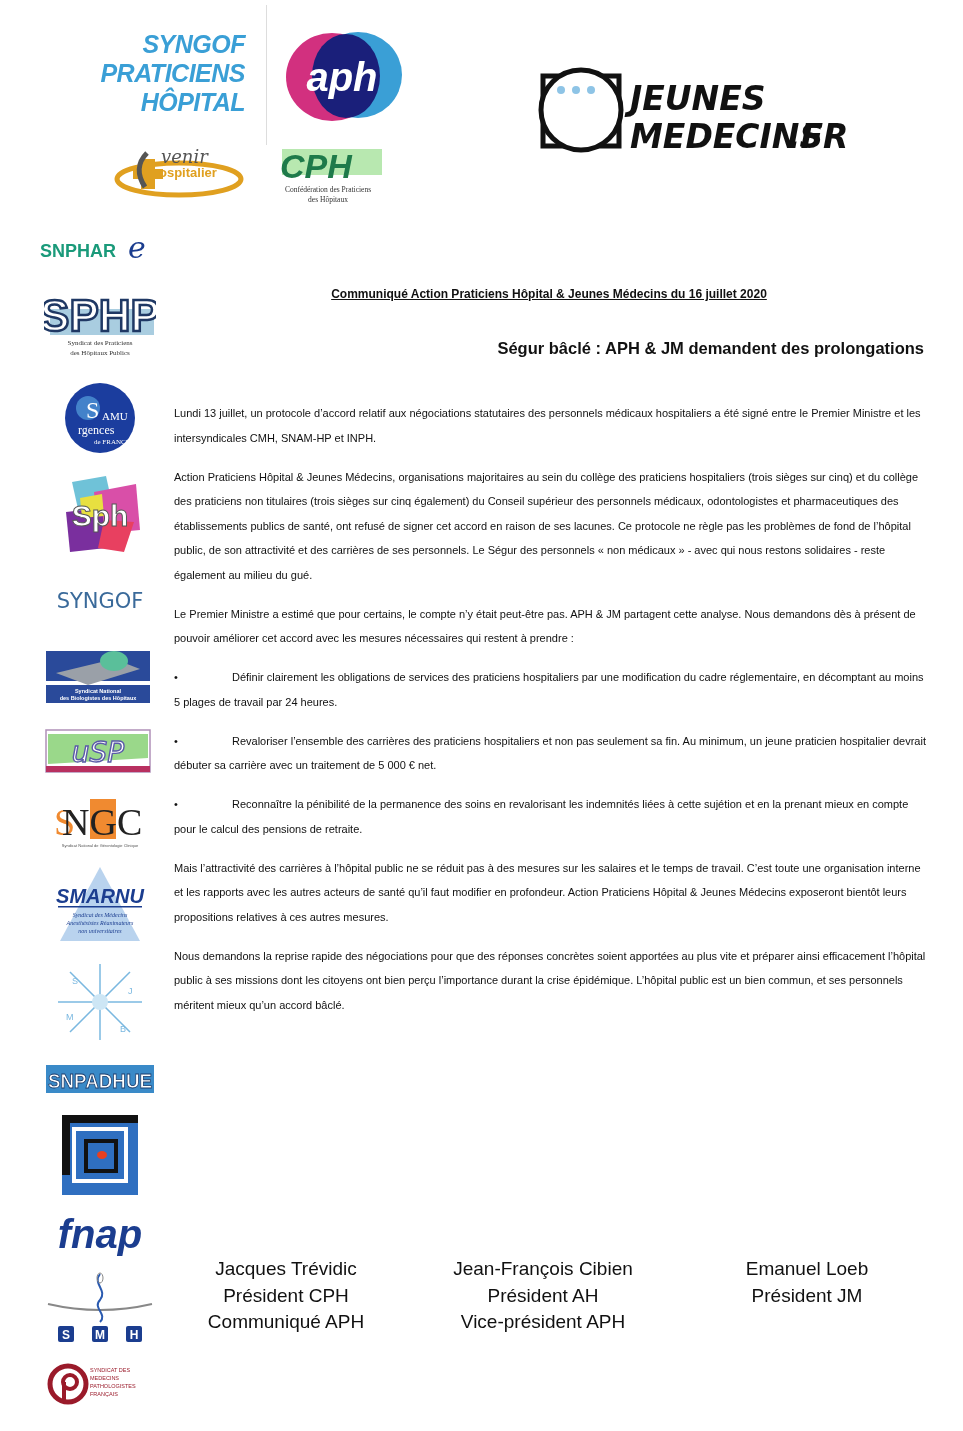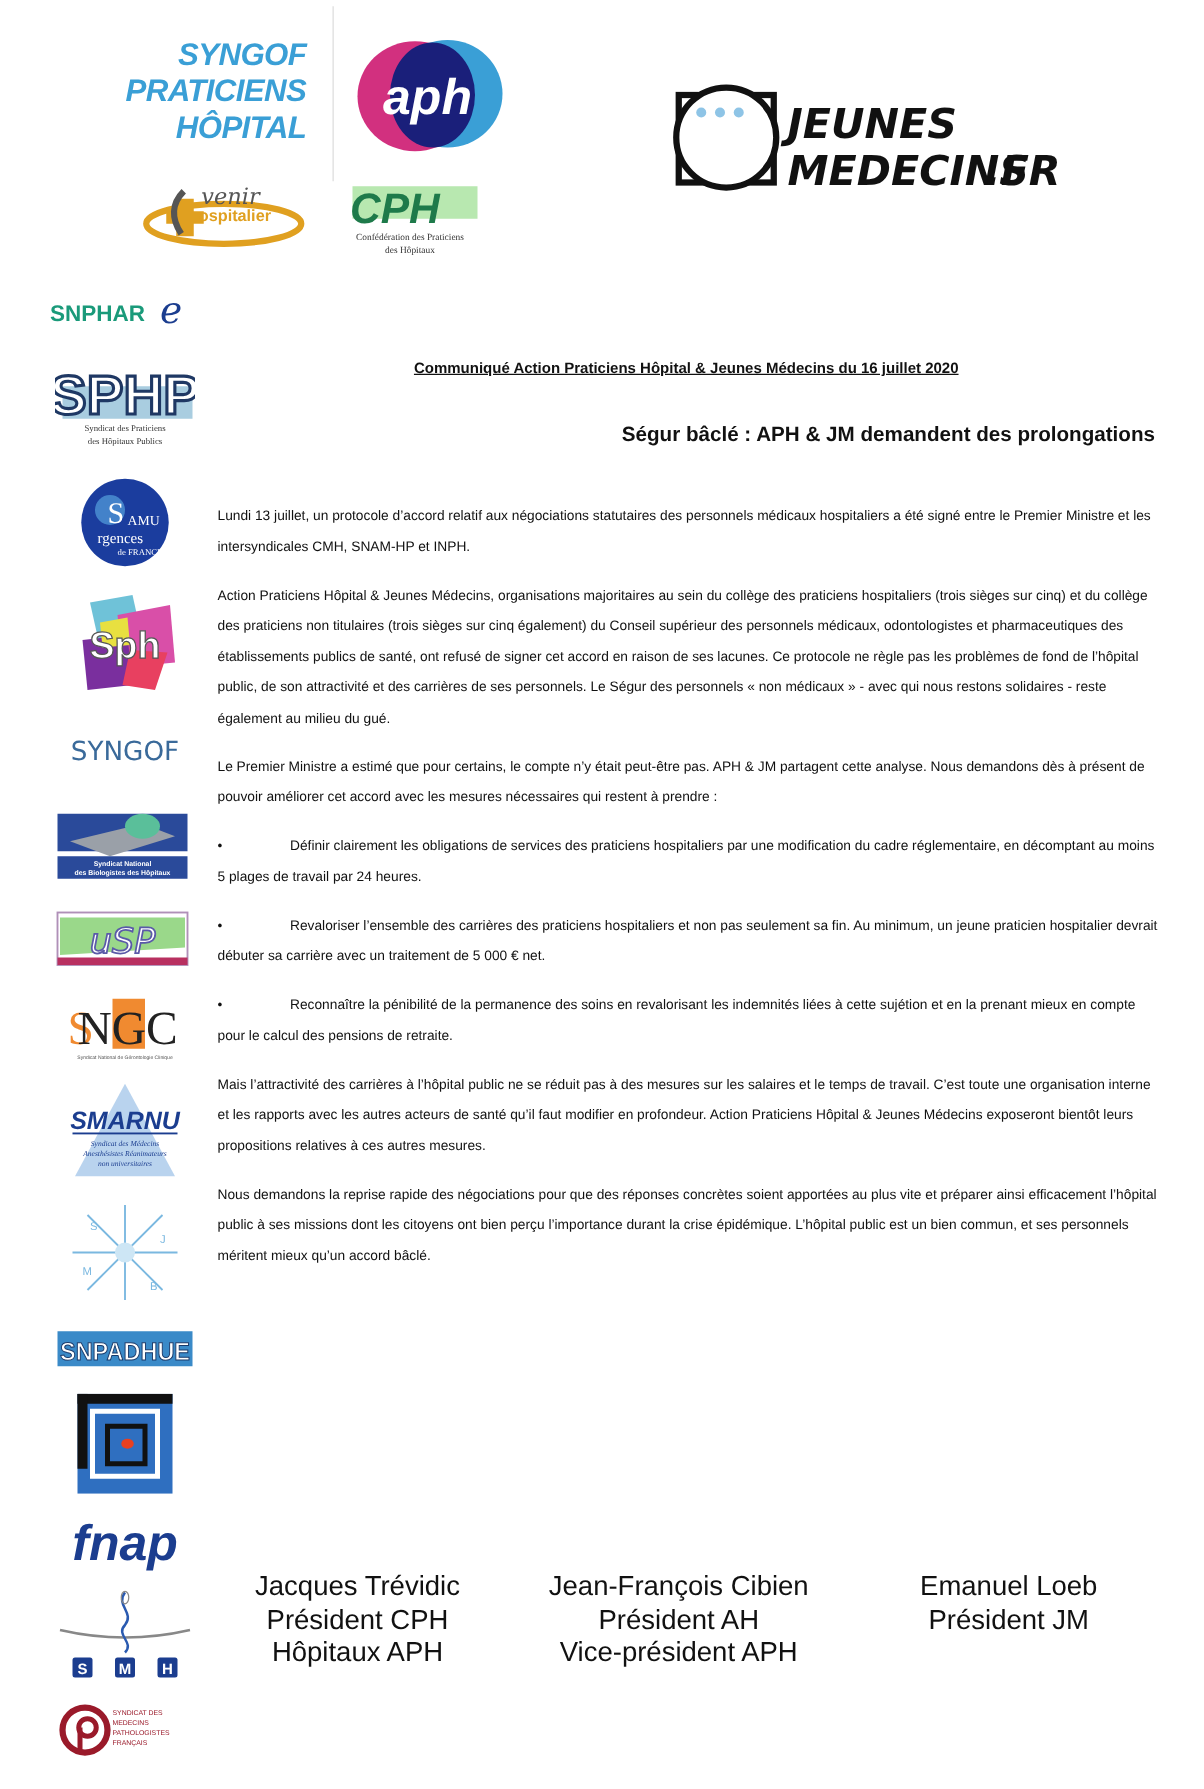--- a/index.html
+++ b/index.html
@@ -14,21 +14,21 @@
   .jm { left:535px; top:60px; width:325px; height:95px; }
   .snphare { left:40px; top:232px; width:120px; height:30px; }
   
   .side { left:44px; width:112px; }
   
   .title { left:174px; top:287px; width:750px; text-align:center; font-weight:bold; font-size:12px; text-decoration:underline; }
   .subtitle { left:174px; top:339px; width:750px; text-align:right; font-weight:bold; font-size:16.5px; }
   .body { left:174px; top:364px; width:752px; font-size:11px; line-height:24.5px;margin-top:37px; }
   .body p { margin:0 0 14.5px 0; }
   .bullet-dot { display:inline-block; width:58px; }
-  .sigs { left:174px; top:1256px; width:752px; display:flex; font-size:22px; line-height:26.5px; }
+  .sigs { left:174px; top:1256px; width:752px; display:flex; font-size:19px; line-height:26.5px; }
   .sig { text-align:center; }
   .sig1 { width:224px; }
   .sig2 { width:290px; margin-left:0px; }
   .sig3 { width:238px; }
   .sig div { white-space:nowrap; }
 </style>
 </head>
 <body>
 
 <div class="abs aph-text">
@@ -241,21 +241,21 @@
   <p><span class="bullet-dot">•</span><span>Revaloriser l’ensemble des carrières des praticiens hospitaliers et non pas seulement sa fin. Au minimum, un jeune praticien hospitalier devrait débuter sa carrière avec un traitement de 5 000 € net.</span></p>
   <p><span class="bullet-dot">•</span><span>Reconnaître la pénibilité de la permanence des soins en revalorisant les indemnités liées à cette sujétion et en la prenant mieux en compte pour le calcul des pensions de retraite.</span></p>
   <p>Mais l’attractivité des carrières à l’hôpital public ne se réduit pas à des mesures sur les salaires et le temps de travail. C’est toute une organisation interne et les rapports avec les autres acteurs de santé qu’il faut modifier en profondeur. Action Praticiens Hôpital &amp; Jeunes Médecins exposeront bientôt leurs propositions relatives à ces autres mesures.</p>
   <p>Nous demandons la reprise rapide des négociations pour que des réponses concrètes soient apportées au plus vite et préparer ainsi efficacement l’hôpital public à ses missions dont les citoyens ont bien perçu l’importance durant la crise épidémique. L’hôpital public est un bien commun, et ses personnels méritent mieux qu’un accord bâclé.</p>
 </div>
 
 <div class="abs sigs">
   <div class="sig sig1">
     <div>Jacques Trévidic</div>
     <div>Président CPH</div>
-    <div>Hôpitaux APH</div>
+    <div>Communiqué APH</div>
   </div>
   <div class="sig sig2">
     <div>Jean-François Cibien</div>
     <div>Président AH</div>
     <div>Vice-président APH</div>
   </div>
   <div class="sig sig3">
     <div>Emanuel Loeb</div>
     <div>Président JM</div>
   </div>

